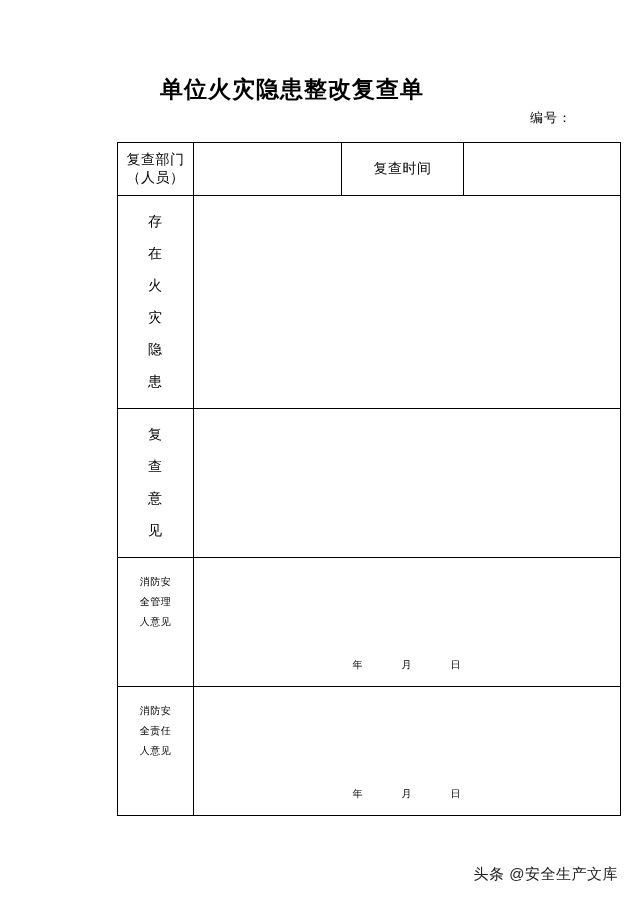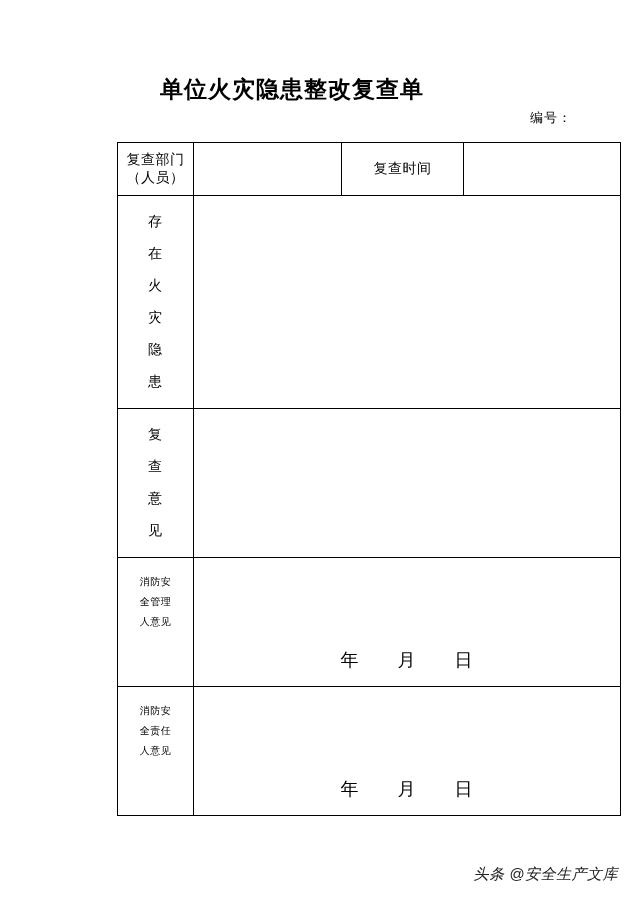--- a/index.html
+++ b/index.html
@@ -84,33 +84,32 @@
   .block-label span { display: block; }
   .content-cell {
     position: relative;
   }
   .date-line {
     position: absolute;
     bottom: 14px;
     left: 0;
     width: 100%;
     text-align: center;
-    font-size: 18px;
+    font-size: 10px;
     letter-spacing: 1px;
   }
   .date-line .gap { display: inline-block; width: 38px; }
   .watermark {
     position: absolute;
     right: 22px;
     bottom: 22px;
     font-size: 15px;
     color: #222222;
     font-family: "Liberation Sans", sans-serif;
     letter-spacing: 0.5px;
-    font-style: italic;
   }
 </style>
 </head>
 <body>
 
 <div class="page">
 
   <div class="doc-title">单位火灾隐患整改复查单</div>
   <div class="doc-number">编号：</div>
 

